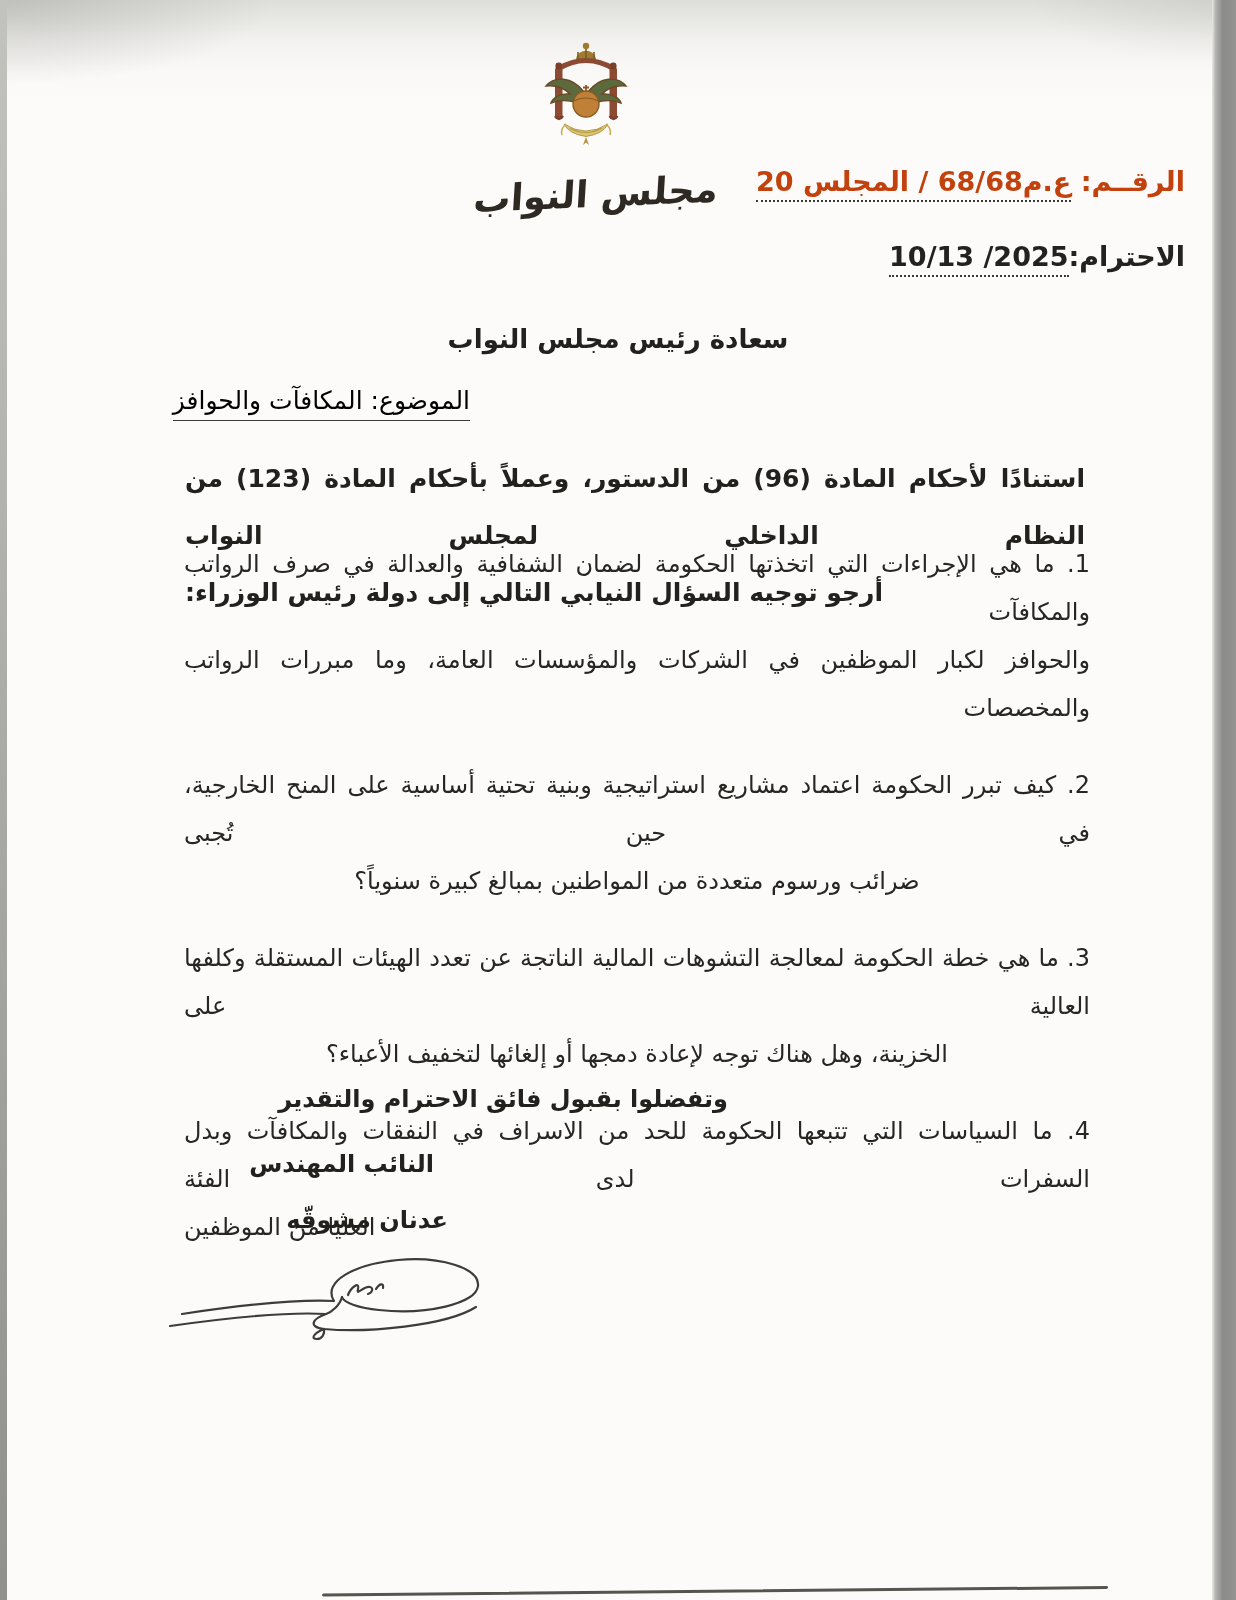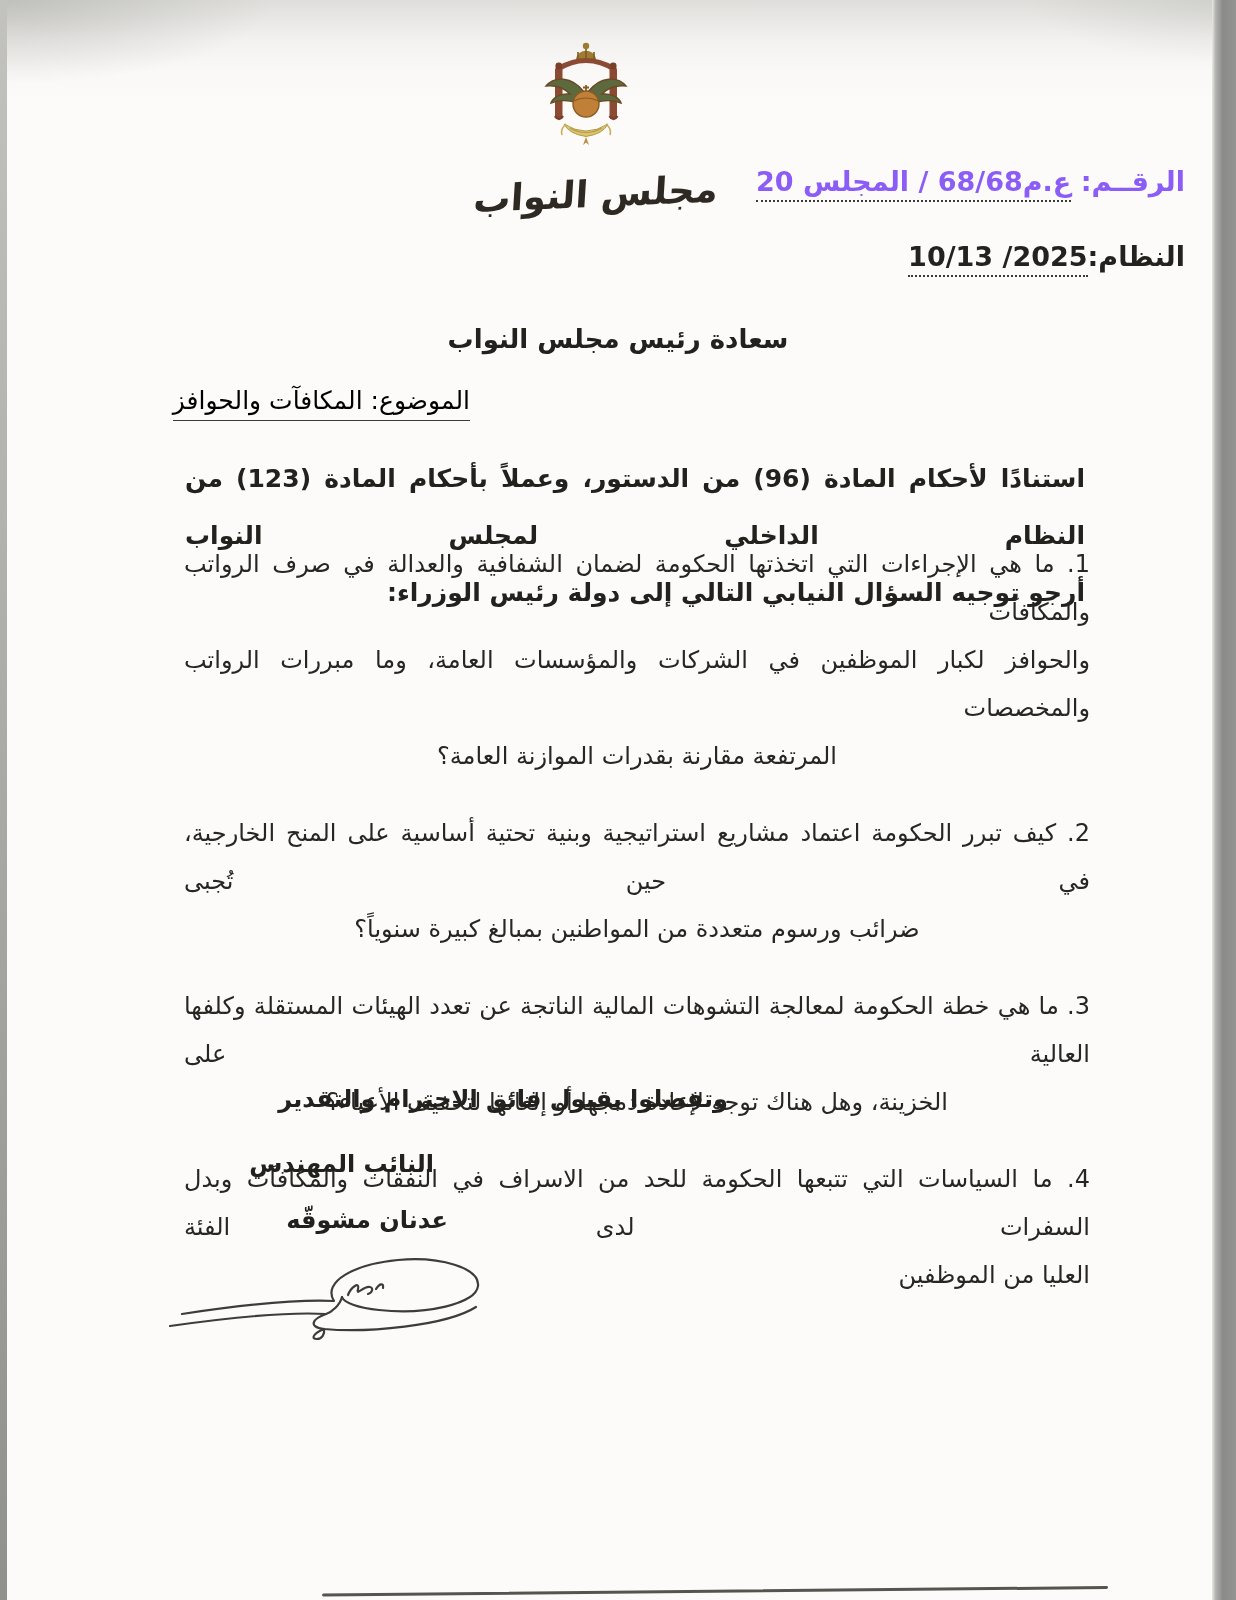--- a/index.html
+++ b/index.html
@@ -42,21 +42,21 @@
   .calligraphy{
     position:absolute;left:508px;top:172px;width:210px;
     text-align:center;
     font-size:37px;font-weight:bold;color:#2e2a23;
     transform:rotate(-2.5deg) skewX(-6deg);
     letter-spacing:-1px;
     white-space:nowrap;
   }
   .ref-line{
     position:absolute;right:51px;top:166px;
-    font-size:27px;font-weight:bold;white-space:nowrap;color:#8b5cf6;
+    font-size:27px;font-weight:bold;white-space:nowrap;color:#c2410c;
   }
   .date-line{
     position:absolute;right:51px;top:241px;
     font-size:27px;font-weight:bold;white-space:nowrap;color:#24221e;
   }
   .dotval{border-bottom:2.5px dotted #3c3a36;padding-bottom:3px;}
   
   .salutation{
     position:absolute;left:0;top:324px;width:1236px;
     text-align:center;font-size:26px;font-weight:bold;color:#23211d;
@@ -72,21 +72,21 @@
   }
   .intro .line{line-height:57px;}
   .questions{
     position:absolute;right:146px;top:540px;width:906px;
     font-size:24px;color:#282622;
   }
   .question{margin-bottom:29px;}
   .question .line{line-height:48px;}
   .l-stretch{text-align:justify;text-align-last:justify;}
   .l-center{text-align:center;}
-  .l-right{text-align:right;}
+  .l-right{text-align:left;}
   .closing{
     position:absolute;right:508px;top:1085px;white-space:nowrap;
     font-size:24px;font-weight:bold;color:#23211d;
   }
   .signer-title{
     position:absolute;right:802px;top:1150px;white-space:nowrap;
     font-size:24px;font-weight:bold;color:#23211d;
   }
   .signer-name{
     position:absolute;right:788px;top:1206px;white-space:nowrap;
@@ -134,39 +134,38 @@
   </svg>
 
   <div class="calligraphy">مجلس النواب</div>
 
   <div class="ref-line">
     <span>الرقــم:</span>
     <span class="dotval">ع.م68/68 / المجلس 20</span>
   </div>
 
   <div class="date-line">
-    <span>النظام:</span><span class="dotval">2025/ 10/13</span>
+    <span>الاحترام:</span><span class="dotval">2025/ 10/13</span>
   </div>
 
   <div class="salutation">سعادة رئيس مجلس النواب</div>
 
   <div class="subject">
     <span class="u">الموضوع: المكافآت والحوافز</span>
   </div>
 
   <div class="intro">
     <div class="line l-stretch">استنادًا لأحكام المادة (96) من الدستور، وعملاً بأحكام المادة (123) من النظام الداخلي لمجلس النواب</div>
     <div class="line l-right">أرجو توجيه السؤال النيابي التالي إلى دولة رئيس الوزراء:</div>
   </div>
 
   <div class="questions">
     <div class="question">
       <div class="line l-stretch">1. ما هي الإجراءات التي اتخذتها الحكومة لضمان الشفافية والعدالة في صرف الرواتب والمكافآت</div>
       <div class="line l-stretch">والحوافز لكبار الموظفين في الشركات والمؤسسات العامة، وما مبررات الرواتب والمخصصات</div>
-      <div class="line l-center">المرتفعة مقارنة بقدرات الموازنة العامة؟</div>
     </div>
     <div class="question">
       <div class="line l-stretch">2. كيف تبرر الحكومة اعتماد مشاريع استراتيجية وبنية تحتية أساسية على المنح الخارجية، في حين تُجبى</div>
       <div class="line l-center">ضرائب ورسوم متعددة من المواطنين بمبالغ كبيرة سنوياً؟</div>
     </div>
     <div class="question">
       <div class="line l-stretch">3. ما هي خطة الحكومة لمعالجة التشوهات المالية الناتجة عن تعدد الهيئات المستقلة وكلفها العالية على</div>
       <div class="line l-center">الخزينة، وهل هناك توجه لإعادة دمجها أو إلغائها لتخفيف الأعباء؟</div>
     </div>
     <div class="question">

